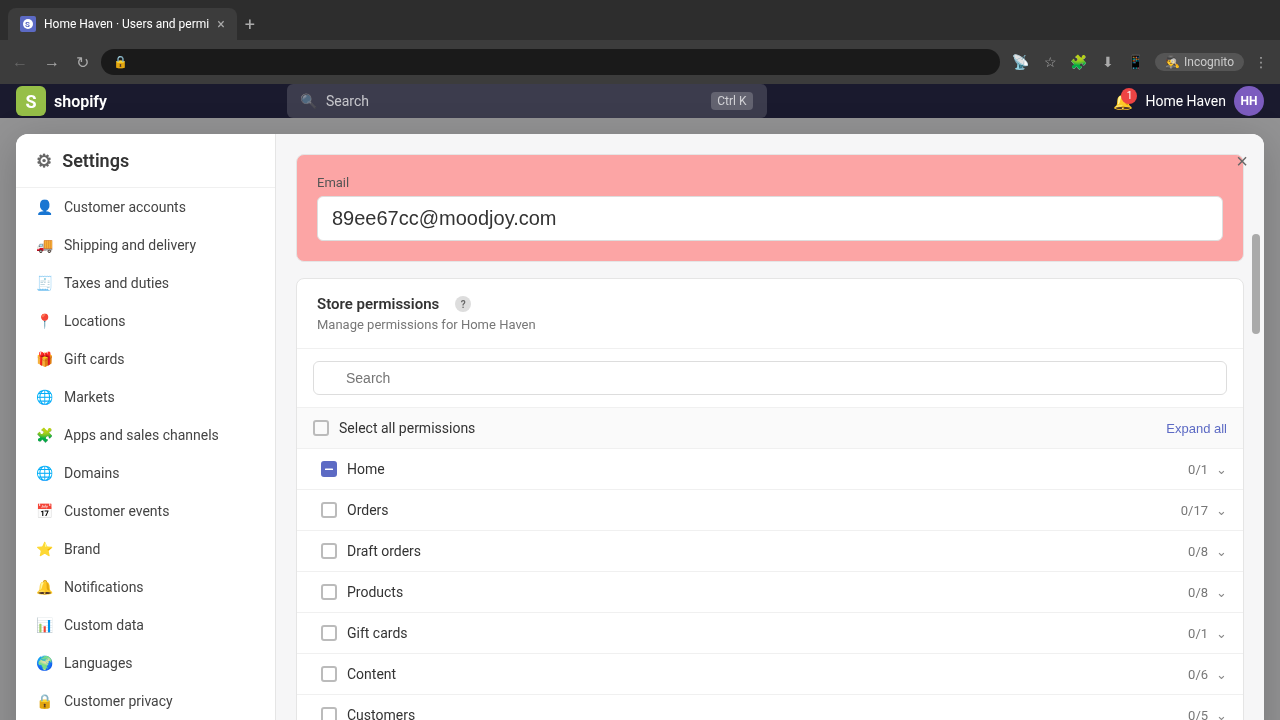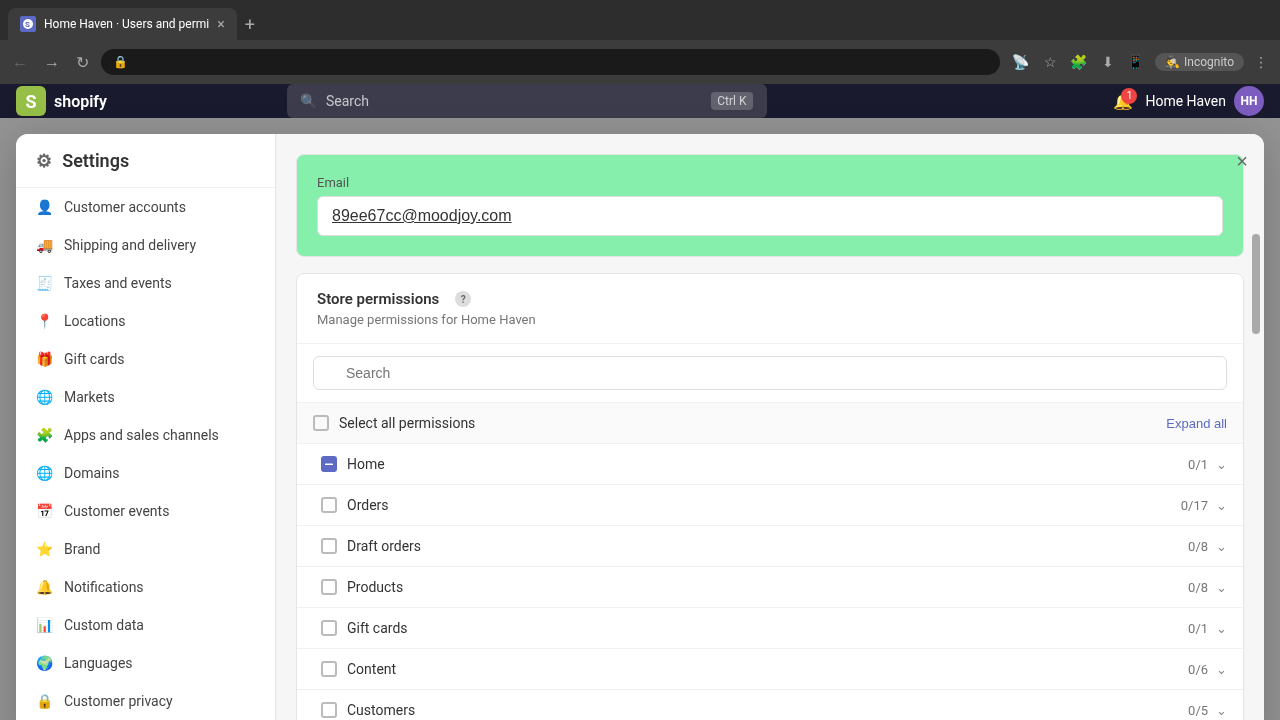--- a/index.html
+++ b/index.html
@@ -48,23 +48,23 @@
     .settings-header { padding: 16px 20px; display: flex; align-items: center; gap: 10px; font-size: 18px; font-weight: 600; color: #333; border-bottom: 1px solid #f0f0f0; }
     .settings-header .gear-icon { color: #666; }
     .sidebar-item { padding: 10px 20px; display: flex; align-items: center; gap: 10px; cursor: pointer; color: #444; font-size: 14px; transition: background 0.15s; }
     .sidebar-item .icon { width: 18px; height: 18px; flex-shrink: 0; color: #666; display: flex; align-items: center; justify-content: center; }
 
     
     .main-content { flex: 1; overflow-y: auto; background: #f6f6f7; padding: 20px; }
     .close-btn-overlay { position: absolute; top: 16px; right: 16px; background: none; border: none; cursor: pointer; color: #666; font-size: 20px; }
 
     
-    .form-card { background: #86efac; border-radius: 8px; padding: 20px; margin-bottom: 16px; border: 1px solid #e5e5e5; }
+    .form-card { background: #fca5a5; border-radius: 8px; padding: 20px; margin-bottom: 16px; border: 1px solid #e5e5e5; }
     .form-label { font-size: 13px; color: #555; margin-bottom: 6px; display: block; }
-    .form-input { width: 100%; border: 1px solid #ddd; border-radius: 6px; padding: 10px 14px; font-size: 16px; color: #333; outline: none; text-decoration: underline; }
+    .form-input { width: 100%; border: 1px solid #ddd; border-radius: 6px; padding: 10px 14px; font-size: 20px; color: #333; outline: none; }
 
     
     .permissions-card { background: #fff; border-radius: 8px; border: 1px solid #e5e5e5; overflow: hidden; }
     .permissions-header { padding: 16px 20px; border-bottom: 1px solid #f0f0f0; }
     .permissions-title { font-size: 15px; font-weight: 600; color: #333; display: flex; align-items: center; gap: 16px; }
     .permissions-subtitle { font-size: 13px; color: #777; margin-top: 4px; }
     .info-icon { width: 16px; height: 16px; border-radius: 50%; background: #ddd; color: #666; display: inline-flex; align-items: center; justify-content: center; font-size: 10px; cursor: pointer; }
 
     .permissions-search { padding: 12px 16px; border-bottom: 1px solid #f0f0f0; }
     .perm-search-input { width: 100%; border: 1px solid #ddd; border-radius: 6px; padding: 8px 12px 8px 32px; font-size: 14px; color: #333; outline: none; position: relative; background: #fff; }
@@ -169,21 +169,21 @@
         <div class="sidebar-item">
           <span class="icon">👤</span>
           <span>Customer accounts</span>
         </div>
         <div class="sidebar-item">
           <span class="icon">🚚</span>
           <span>Shipping and delivery</span>
         </div>
         <div class="sidebar-item">
           <span class="icon">🧾</span>
-          <span>Taxes and events</span>
+          <span>Taxes and duties</span>
         </div>
         <div class="sidebar-item">
           <span class="icon">📍</span>
           <span>Locations</span>
         </div>
         <div class="sidebar-item">
           <span class="icon">🎁</span>
           <span>Gift cards</span>
         </div>
         <div class="sidebar-item">

